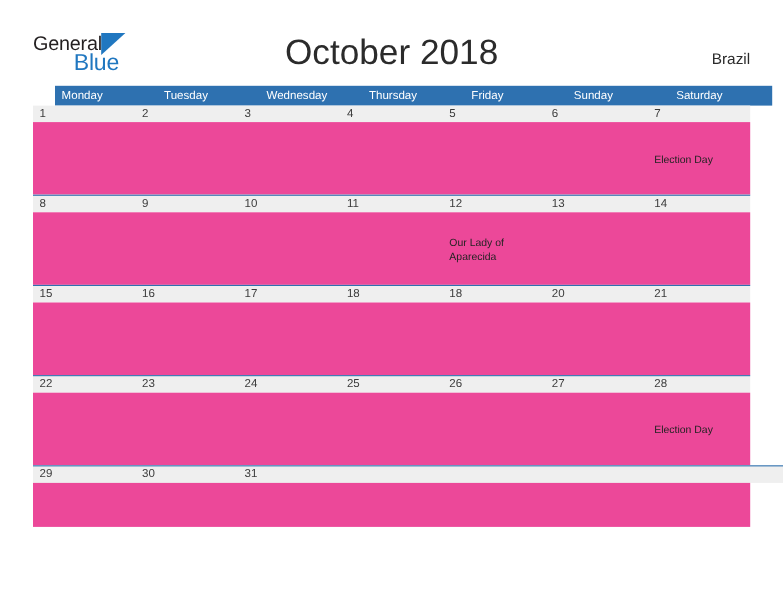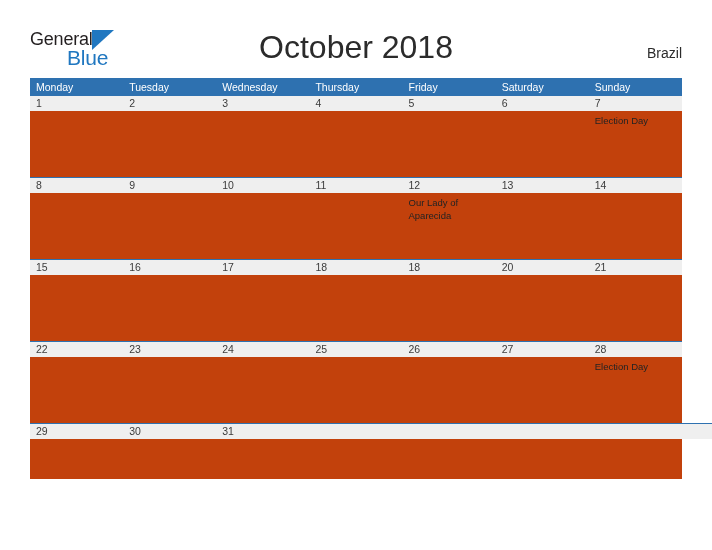--- a/index.html
+++ b/index.html
@@ -93,20 +93,21 @@
     position: absolute;
     left: 30px;
     top: 78px;
     width: 652px;
   }
   .weekday-row {
     display: flex;
     width: 652px;
     height: 18px;
     background: #2e71b0;
+    margin-left: 20px;
   }
   .weekday {
     width: 93.14px;
     flex: 0 0 93.14px;
     color: #ffffff;
     font-size: 10.5px;
     line-height: 18px;
     padding-left: 6px;
     box-sizing: border-box;
     white-space: nowrap;
@@ -124,21 +125,22 @@
     border-top: 1px solid #2e71b0;
     box-sizing: content-box;
   }
   .week-row-1 .week-band {
     border-top: none;
   }
   .week-body {
     display: flex;
     width: 652px;
     height: 66px;
-    background: #c2410c;
+    background: #ec4899;
+    align-items: center;
   }
   .daynum-cell {
     width: 93.14px;
     flex: 0 0 93.14px;
     font-size: 10.5px;
     color: #3b3b3b;
     line-height: 15px;
     padding-left: 6px;
     box-sizing: border-box;
     white-space: nowrap;
@@ -187,22 +189,22 @@
   </div>
 
   <div class="grid">
 
     <div class="weekday-row">
       <div class="weekday">Monday</div>
       <div class="weekday">Tuesday</div>
       <div class="weekday">Wednesday</div>
       <div class="weekday">Thursday</div>
       <div class="weekday">Friday</div>
+      <div class="weekday">Sunday</div>
       <div class="weekday">Saturday</div>
-      <div class="weekday">Sunday</div>
     </div>
 
     <div class="week week-row-1">
       <div class="week-band">
         <div class="daynum-cell">1</div>
         <div class="daynum-cell">2</div>
         <div class="daynum-cell">3</div>
         <div class="daynum-cell">4</div>
         <div class="daynum-cell">5</div>
         <div class="daynum-cell">6</div>

